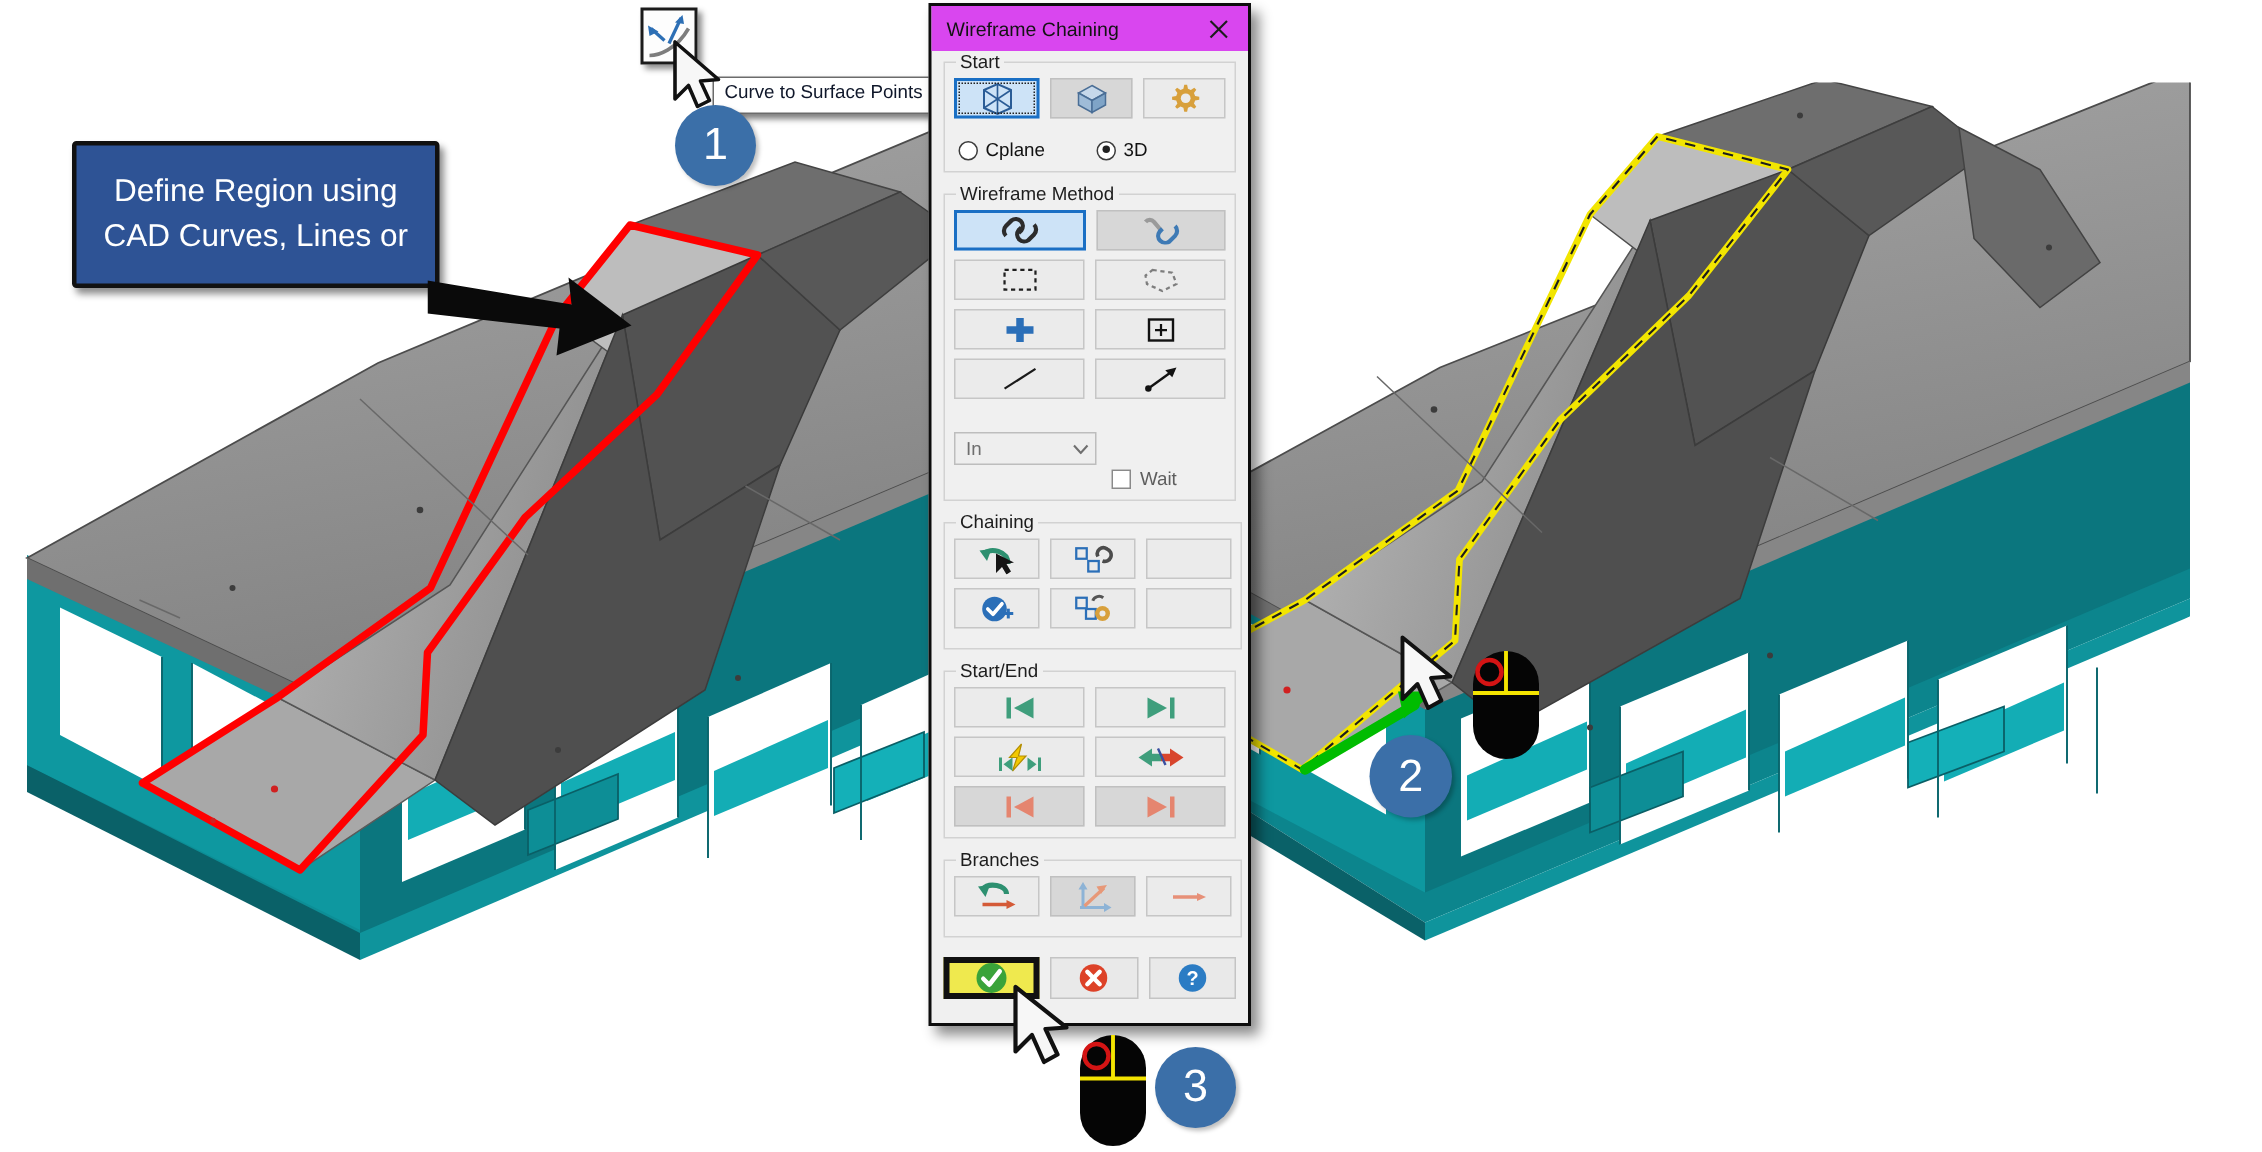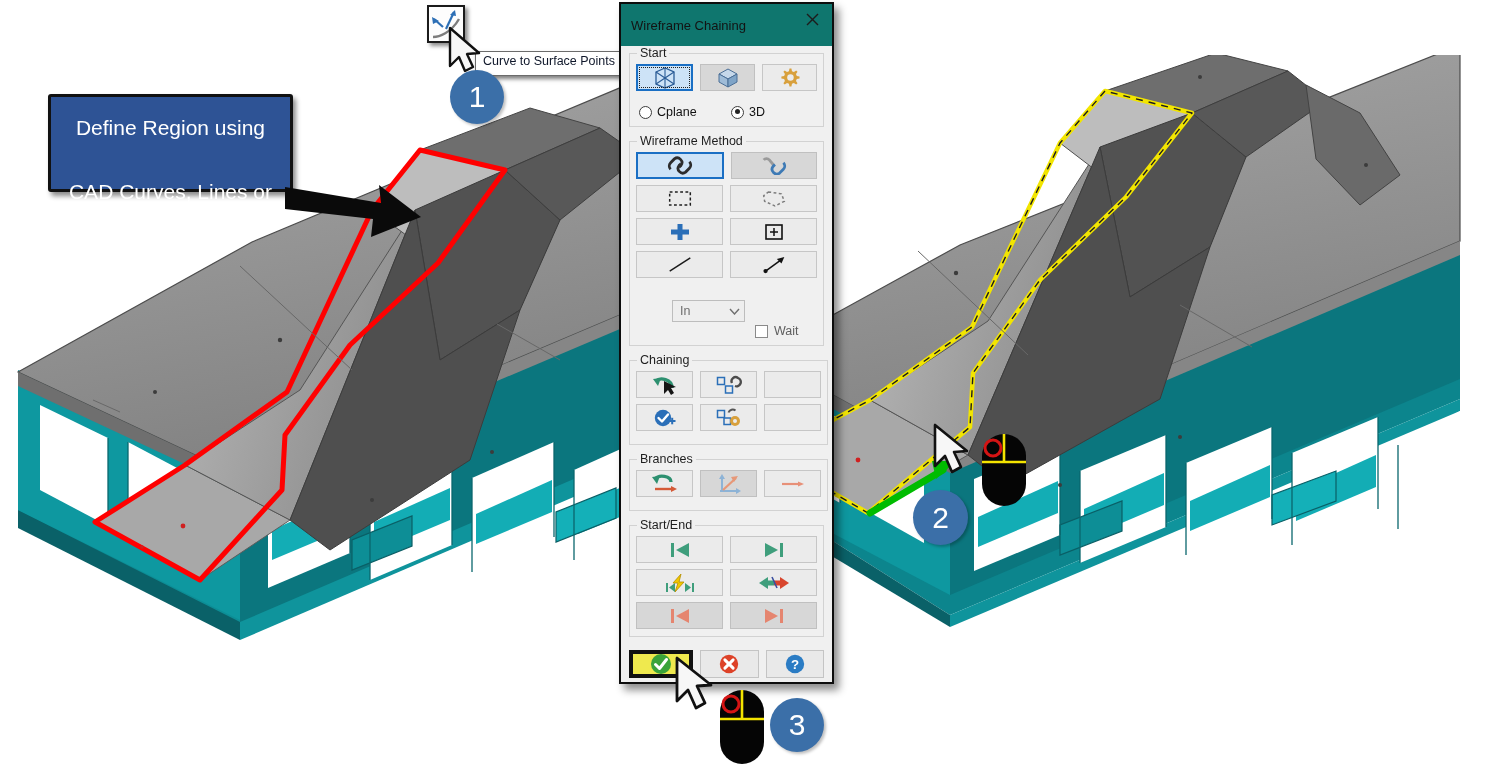--- a/index.html
+++ b/index.html
@@ -20,21 +20,21 @@
 
   
   #callout{
     position:absolute;left:48px;top:94px;width:245px;height:98px;
     background:#2E5395;border:3px solid #111;border-radius:3px;
     box-shadow:3px 4px 5px rgba(0,0,0,.45);
     color:#fff;font-size:21px;line-height:30px;text-align:center;
     display:flex;align-items:center;justify-content:center;
     box-sizing:border-box;padding:3px 8px;
   }
-  #callout span{display:block;margin-top:34px;}
+  #callout span{display:block;}
 
   
   #tooltip{
     position:absolute;left:475px;top:51px;height:20px;
     background:#ffffff;border:1px solid #6b6b6b;
     box-shadow:2px 3px 4px rgba(0,0,0,.5);
     font-size:12.5px;color:#0f172a;padding:1px 7px 2px 7px;
     white-space:nowrap;line-height:17px;
   }
   
@@ -59,21 +59,21 @@
 
   
   #dialog{
     position:absolute;left:619px;top:2px;width:215px;height:682px;
     background:#f0f0f0;border:2px solid #0d0d0d;
     box-shadow:5px 6px 8px rgba(0,0,0,.45);
     box-sizing:border-box;
     font-size:12.5px;color:#111;
   }
   #titlebar{
-    height:42px;background:#0f766e;position:relative;
+    height:30px;background:#d946ef;position:relative;
     display:flex;align-items:center;
   }
   #titlebar .ttl{font-size:13px;color:#131313;padding-left:10px;}
   #closebtn{
     position:absolute;right:0;top:0;width:40px;height:30px;
     display:flex;align-items:center;justify-content:center;
     font-size:16px;color:#1c1c1c;cursor:default;
   }
   .dlgbody{padding:0 8px;}
 
@@ -94,23 +94,23 @@
   .tbtn.dim{background:#d7d7d7;border:1px solid #c0c0c0;}
 
   .radiorow{display:flex;align-items:center;gap:6px;margin-top:14px;padding-left:3px;}
   .radiorow .rcell{display:flex;align-items:center;gap:5px;width:86px;}
   .rad{width:13px;height:13px;border:1.5px solid #3c3c3c;border-radius:50%;background:#fff;
        display:inline-block;position:relative;box-sizing:border-box;}
   .rad.on::after{content:"";position:absolute;left:2.5px;top:2.5px;width:5px;height:5px;border-radius:50%;background:#222;}
 
   .optrow{display:flex;align-items:center;gap:10px;margin-top:5px;}
   .combo{
-    width:73px;height:22px;background:#eeeeee;border:1px solid #bdbdbd;
+    width:95px;height:22px;background:#eeeeee;border:1px solid #bdbdbd;
     display:flex;align-items:center;justify-content:space-between;
-    padding:0 4px 0 7px;box-sizing:border-box;color:#6f6f6f;font-size:12.5px;margin-left:36px;
+    padding:0 4px 0 7px;box-sizing:border-box;color:#6f6f6f;font-size:12.5px;
   }
   .combo .chev{font-size:9px;color:#6f6f6f;}
   .chk{width:13px;height:13px;border:1.5px solid #8a8a8a;background:#fff;display:inline-block;box-sizing:border-box;}
   .chkrow{display:flex;align-items:center;gap:6px;color:#5e5e5e;margin-top:40px;}
 
   
   .btnrow3{display:flex;gap:7px;margin-bottom:6px;}
   .btnrow3 .tbtn{flex:0 0 57px;}
 
   .footer{display:flex;gap:7px;padding:6px 8px 8px 8px;}
@@ -529,20 +529,72 @@
               <path d="M12.5 4.5 a4.5 4.5 0 0 1 7 -2" fill="none" stroke="#555" stroke-width="2"></path>
               <circle cx="19" cy="13" r="5" fill="#d8a03c"></circle>
               <circle cx="19" cy="13" r="2" fill="#ebebeb"></circle>
             </svg>
           </div>
           <div class="tbtn flat"></div>
         </div>
       </fieldset>
 
       <fieldset class="grp">
+        <legend>Start/End</legend>
+        <div class="btnrow">
+          <div class="tbtn flat">
+            <svg width="26" height="18" viewBox="0 0 26 18">
+              <rect x="4" y="2" width="3" height="14" fill="#3f9e7c"></rect>
+              <polygon points="22,2 22,16 9,9" fill="#3f9e7c"></polygon>
+            </svg>
+          </div>
+          <div class="tbtn flat">
+            <svg width="26" height="18" viewBox="0 0 26 18">
+              <rect x="19" y="2" width="3" height="14" fill="#3f9e7c"></rect>
+              <polygon points="4,2 4,16 17,9" fill="#3f9e7c"></polygon>
+            </svg>
+          </div>
+        </div>
+        <div class="btnrow">
+          <div class="tbtn flat">
+            <svg width="34" height="20" viewBox="0 0 34 20">
+              <polygon points="18,1 10,10 15,10 12,19 21,9 16,9" fill="#F2C800" stroke="#b38d00" stroke-width="0.8"></polygon>
+              <rect x="3" y="10" width="2" height="9" fill="#3f9e7c"></rect>
+              <polygon points="12,10 12,19 6,14.5" fill="#3f9e7c"></polygon>
+              <rect x="29" y="10" width="2" height="9" fill="#3f9e7c"></rect>
+              <polygon points="22,10 22,19 28,14.5" fill="#3f9e7c"></polygon>
+            </svg>
+          </div>
+          <div class="tbtn flat">
+            <svg width="32" height="18" viewBox="0 0 32 18">
+              <polygon points="1,9 10,3 10,15" fill="#3f9e7c"></polygon>
+              <rect x="9" y="6.5" width="7" height="5" fill="#3f9e7c"></rect>
+              <polygon points="31,9 22,3 22,15" fill="#d8452d"></polygon>
+              <rect x="16" y="6.5" width="7" height="5" fill="#d8452d"></rect>
+              <line x1="14" y1="3" x2="19" y2="14" stroke="#3a4fa0" stroke-width="1.6"></line>
+            </svg>
+          </div>
+        </div>
+        <div class="btnrow">
+          <div class="tbtn dim">
+            <svg width="26" height="18" viewBox="0 0 26 18">
+              <rect x="4" y="2" width="3" height="14" fill="#e5856f"></rect>
+              <polygon points="22,2 22,16 9,9" fill="#e5856f"></polygon>
+            </svg>
+          </div>
+          <div class="tbtn dim">
+            <svg width="26" height="18" viewBox="0 0 26 18">
+              <rect x="19" y="2" width="3" height="14" fill="#e5856f"></rect>
+              <polygon points="4,2 4,16 17,9" fill="#e5856f"></polygon>
+            </svg>
+          </div>
+        </div>
+      </fieldset>
+
+      <fieldset class="grp">
         <legend>Branches</legend>
         <div class="btnrow3">
           <div class="tbtn flat">
             <svg width="28" height="20" viewBox="0 0 28 20">
               <path d="M20 8 C20 2 8 0 4 5" fill="none" stroke="#2d9070" stroke-width="3.4"></path>
               <polygon points="1,3 9,2 6,10" fill="#2d9070"></polygon>
               <line x1="4" y1="15" x2="22" y2="15" stroke="#d45a37" stroke-width="2.4"></line>
               <polygon points="26,15 20,12 20,18" fill="#d45a37"></polygon>
             </svg>
           </div>
@@ -553,72 +605,20 @@
               <polygon points="7,0 4,5 10,5" fill="#8db3d6"></polygon>
               <polygon points="26,17 21,14 21,20" fill="#8db3d6"></polygon>
               <line x1="8" y1="16" x2="21" y2="4" stroke="#e79878" stroke-width="2.2"></line>
               <polygon points="23,2 16,3 19,8" fill="#e79878"></polygon>
             </svg>
           </div>
           <div class="tbtn flat">
             <svg width="26" height="14" viewBox="0 0 26 14">
               <line x1="2" y1="7" x2="19" y2="7" stroke="#e79078" stroke-width="2.2"></line>
               <polygon points="24,7 18,4.4 18,9.6" fill="#e79078"></polygon>
-            </svg>
-          </div>
-        </div>
-      </fieldset>
-
-      <fieldset class="grp">
-        <legend>Start/End</legend>
-        <div class="btnrow">
-          <div class="tbtn flat">
-            <svg width="26" height="18" viewBox="0 0 26 18">
-              <rect x="4" y="2" width="3" height="14" fill="#3f9e7c"></rect>
-              <polygon points="22,2 22,16 9,9" fill="#3f9e7c"></polygon>
-            </svg>
-          </div>
-          <div class="tbtn flat">
-            <svg width="26" height="18" viewBox="0 0 26 18">
-              <rect x="19" y="2" width="3" height="14" fill="#3f9e7c"></rect>
-              <polygon points="4,2 4,16 17,9" fill="#3f9e7c"></polygon>
-            </svg>
-          </div>
-        </div>
-        <div class="btnrow">
-          <div class="tbtn flat">
-            <svg width="34" height="20" viewBox="0 0 34 20">
-              <polygon points="18,1 10,10 15,10 12,19 21,9 16,9" fill="#F2C800" stroke="#b38d00" stroke-width="0.8"></polygon>
-              <rect x="3" y="10" width="2" height="9" fill="#3f9e7c"></rect>
-              <polygon points="12,10 12,19 6,14.5" fill="#3f9e7c"></polygon>
-              <rect x="29" y="10" width="2" height="9" fill="#3f9e7c"></rect>
-              <polygon points="22,10 22,19 28,14.5" fill="#3f9e7c"></polygon>
-            </svg>
-          </div>
-          <div class="tbtn flat">
-            <svg width="32" height="18" viewBox="0 0 32 18">
-              <polygon points="1,9 10,3 10,15" fill="#3f9e7c"></polygon>
-              <rect x="9" y="6.5" width="7" height="5" fill="#3f9e7c"></rect>
-              <polygon points="31,9 22,3 22,15" fill="#d8452d"></polygon>
-              <rect x="16" y="6.5" width="7" height="5" fill="#d8452d"></rect>
-              <line x1="14" y1="3" x2="19" y2="14" stroke="#3a4fa0" stroke-width="1.6"></line>
-            </svg>
-          </div>
-        </div>
-        <div class="btnrow">
-          <div class="tbtn dim">
-            <svg width="26" height="18" viewBox="0 0 26 18">
-              <rect x="4" y="2" width="3" height="14" fill="#e5856f"></rect>
-              <polygon points="22,2 22,16 9,9" fill="#e5856f"></polygon>
-            </svg>
-          </div>
-          <div class="tbtn dim">
-            <svg width="26" height="18" viewBox="0 0 26 18">
-              <rect x="19" y="2" width="3" height="14" fill="#e5856f"></rect>
-              <polygon points="4,2 4,16 17,9" fill="#e5856f"></polygon>
             </svg>
           </div>
         </div>
       </fieldset>
     </div>
 
     <div class="footer">
       <div class="fbtn okhl">
         <svg width="24" height="24" viewBox="0 0 24 24">
           <circle cx="12" cy="12" r="10" fill="#3aa33a"></circle>

